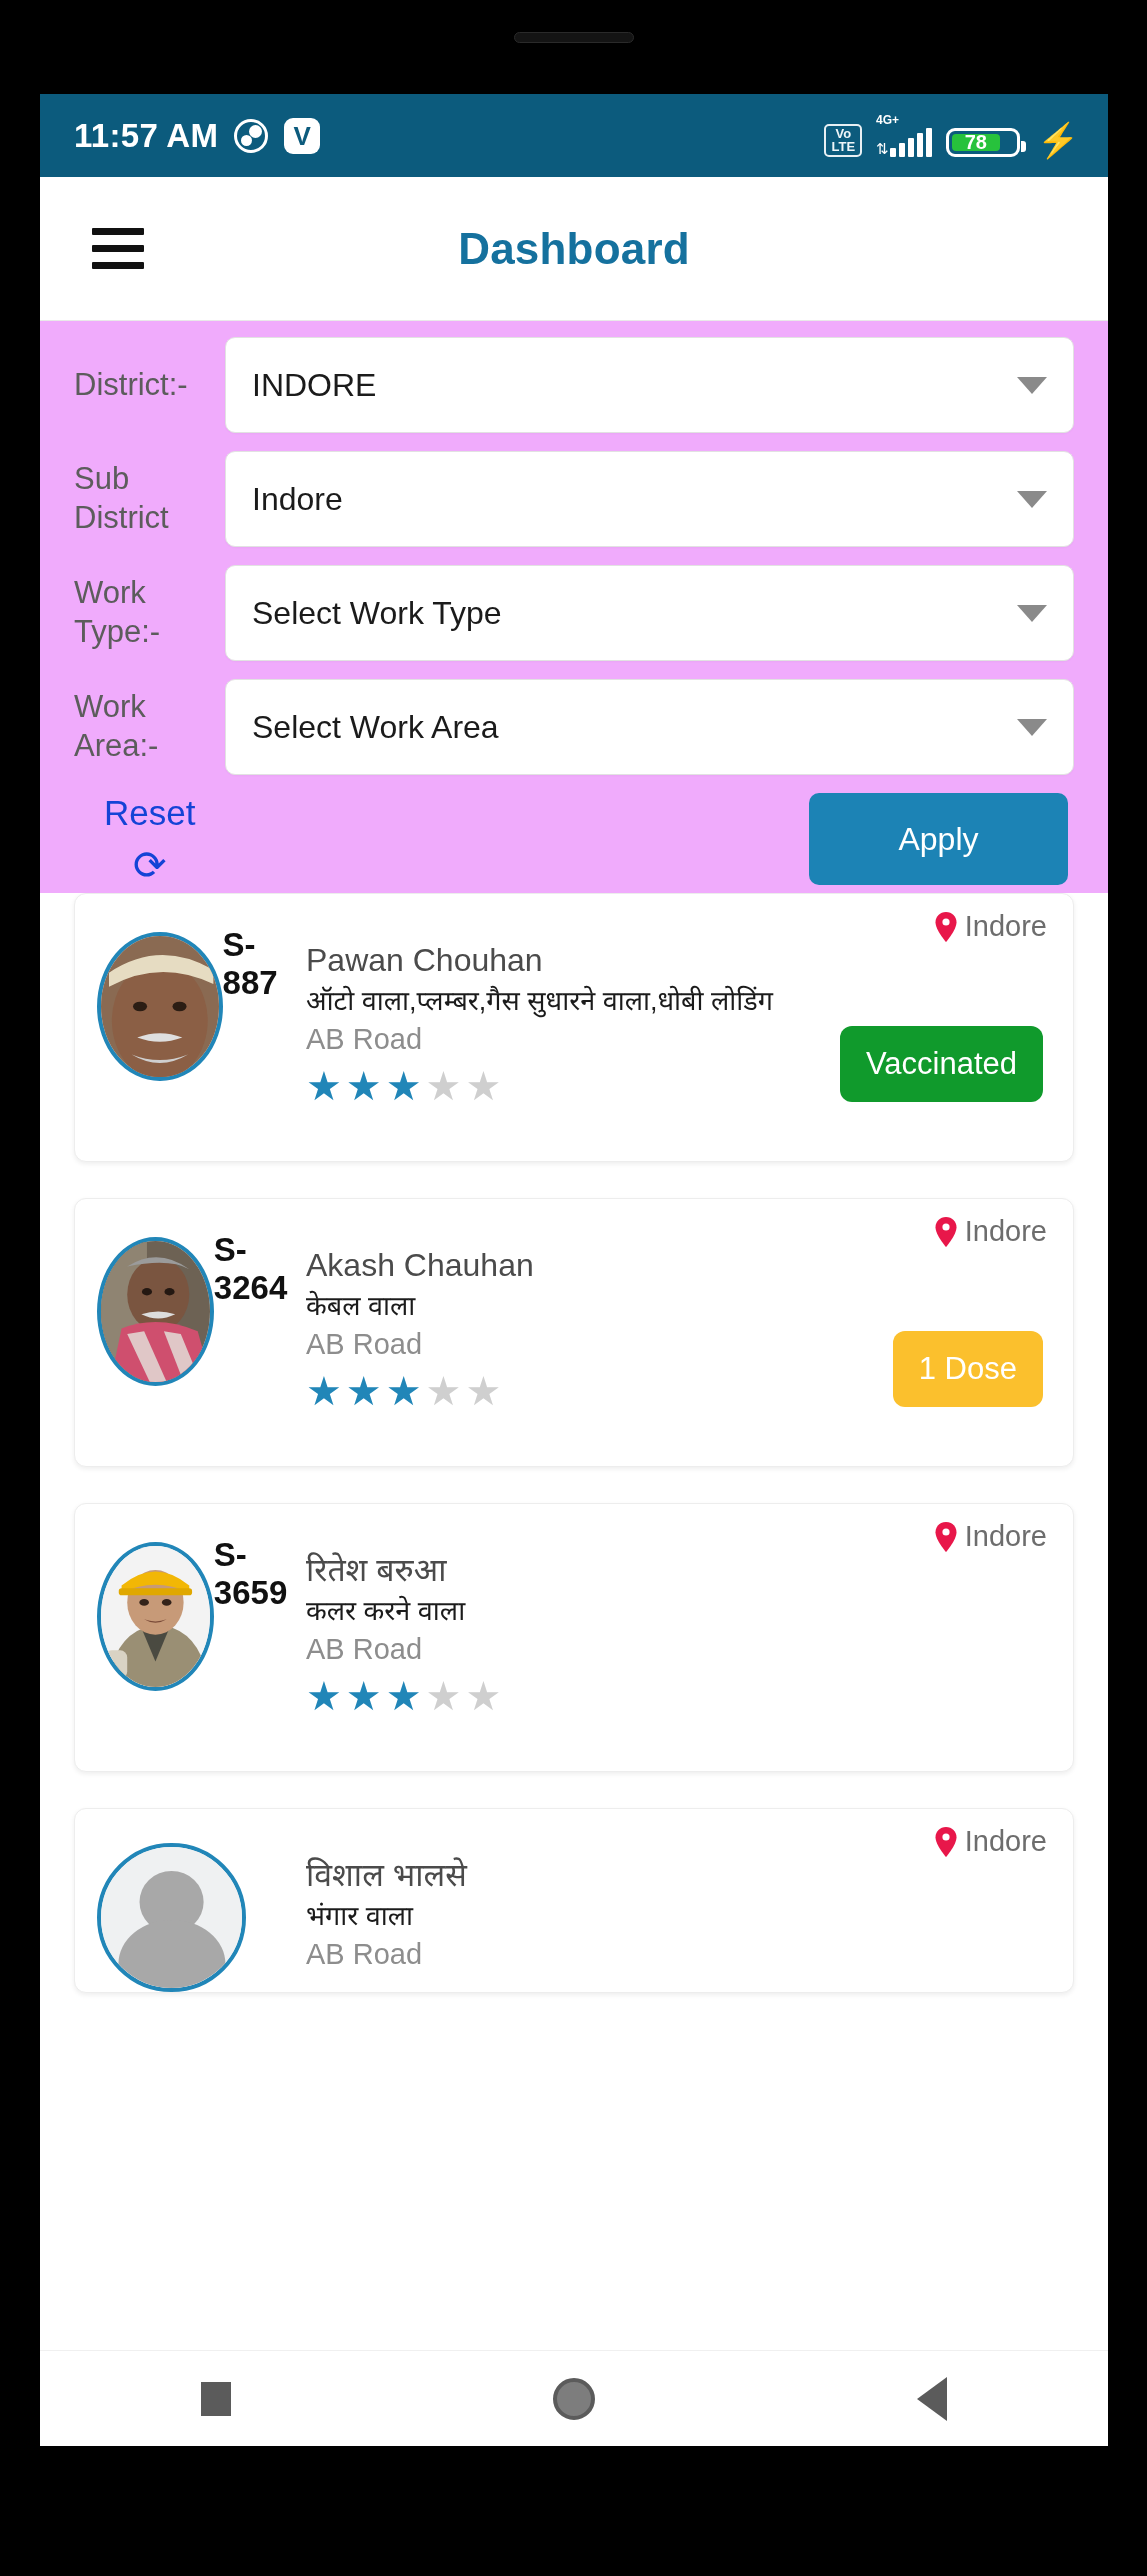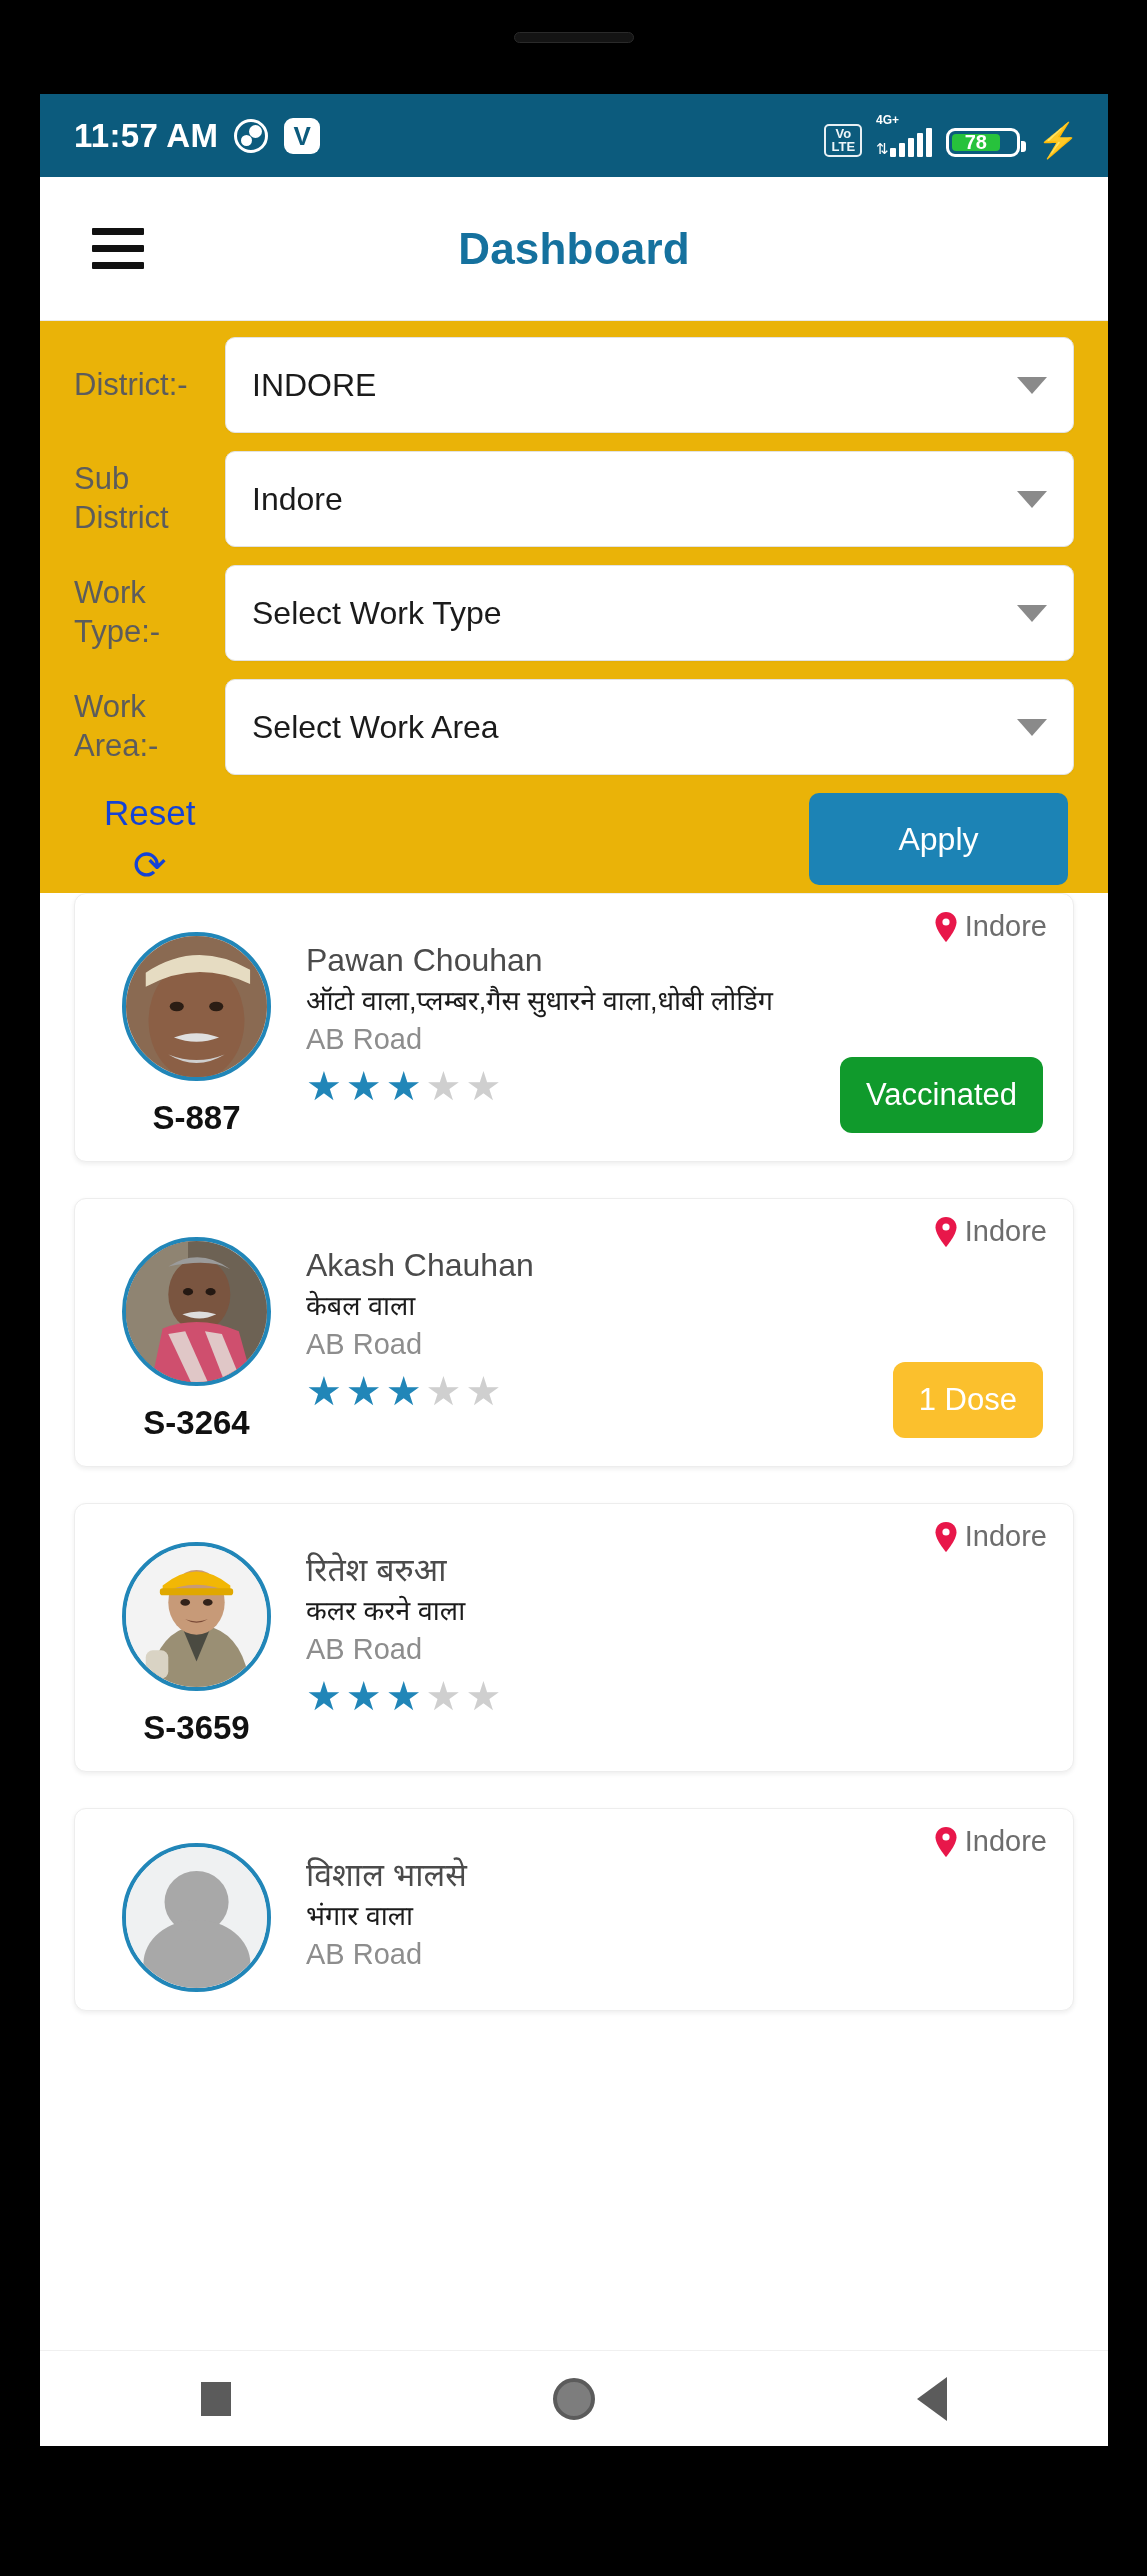--- a/index.html
+++ b/index.html
@@ -22,21 +22,21 @@
     top: 32px;
     width: 120px; height: 11px;
     border-radius: 6px;
     background: #141414;
     border: 1px solid #2a2a2a;
   }
   .screen {
     position: absolute;
     left: 40px; top: 94px;
     width: 1068px; height: 2352px;
-    background: #eab308;
+    background: #f0abfc;
     overflow: hidden;
     display: flex; flex-direction: column;
   }
   
   .statusbar {
     height: 83px;
     background: #0c5b7d;
     display: flex; align-items: center;
     padding: 0 28px 0 34px;
     color: #fff;
@@ -157,21 +157,21 @@
     position: relative; min-height: 269px;
   }
   .loc {
     position: absolute; right: 26px; top: 16px;
     display: flex; align-items: center; gap: 8px;
     font-size: 29px; color: #6d6d6d;
   }
   .pin { width: 22px; height: 30px; position: relative; }
   .pin svg { display: block; }
   .card-body { display: flex; }
-  .left-col { width: 199px; flex: 0 0 199px; display: flex; flex-direction: column; align-items: center; }
+  .left-col { width: 199px; flex: 0 0 199px; display: flex; flex-direction: row; align-items: flex-start; }
   .avatar {
     width: 149px; height: 149px; border-radius: 50%;
     border: 4px solid #2186b8; overflow: hidden; margin-top: 24px;
     background: #eceff1; display: flex; align-items: flex-end; justify-content: center;
   }
   .avatar .ph { width: 100%; height: 100%; position: relative; background: #eff1f2; }
   .avatar .ph::before {
     content: ""; position: absolute; left: 50%; transform: translateX(-50%);
     top: 17%; width: 46%; height: 44%; border-radius: 50%; background: #a8a8a8;
   }

